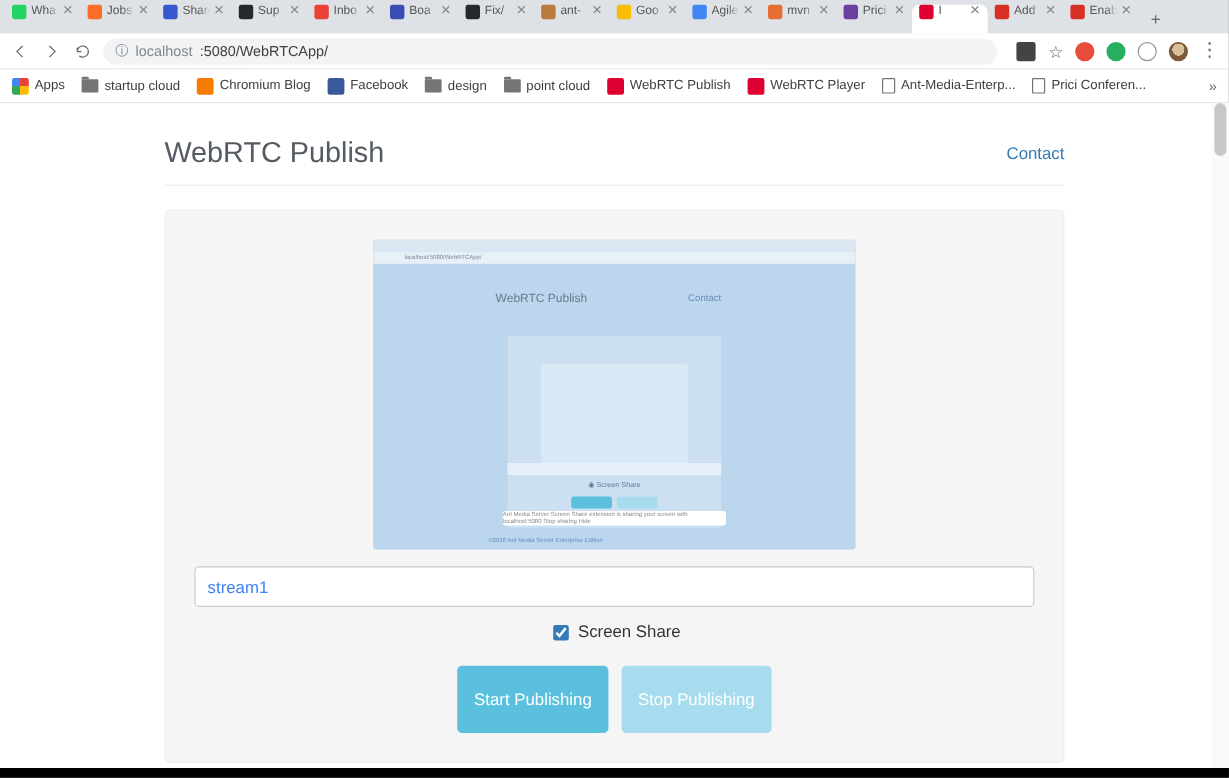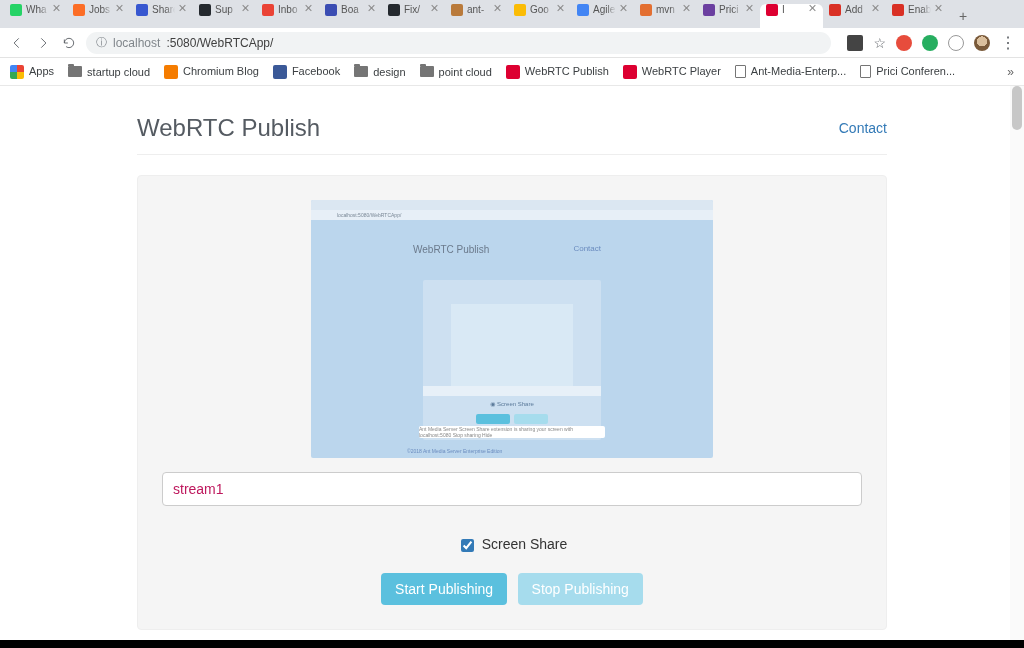--- a/index.html
+++ b/index.html
@@ -71,27 +71,27 @@
   .preview .bar{position:absolute;left:0;top:0;right:0;height:10px;background:#dbe7f2}
   .preview .bar2{position:absolute;left:0;top:10px;right:0;height:10px;background:#e7eff7}
   .preview .addr{position:absolute;left:26px;top:12px;font-size:5px;color:#7a8896}
   .preview .mini-btns{position:absolute;left:50%;transform:translateX(-50%);top:214px;display:flex;gap:4px}
   .preview .mini-btn{width:34px;height:10px;border-radius:2px}
   .preview .toast{position:absolute;left:108px;right:108px;bottom:20px;height:12px;background:#fff;border-radius:2px;font-size:5px;display:flex;align-items:center;justify-content:center;color:#888}
   .preview .share-label{position:absolute;left:50%;transform:translateX(-50%);top:200px;font-size:6px;color:#5b7a9a}
   .preview .footer{position:absolute;left:96px;bottom:4px;font-size:5px;color:#6b8cbf}
   .preview .input{position:absolute;left:112px;top:186px;width:178px;height:10px;background:#e7f0f8}
 
-  .stream-input{width:100%;height:34px;border:1px solid var(--input-border);border-radius:4px;padding:12px 10px;font-size:14px;color:#be185d;outline:none;margin-bottom:30px;background:#fff}
+  .stream-input{width:100%;height:34px;border:1px solid var(--input-border);border-radius:4px;padding:12px 10px;font-size:14px;color:#3b82f6;outline:none;margin-bottom:12px;background:#fff}
 
   .ss-row{text-align:center;font-size:14px;color:#333;margin-bottom:18px}
   .ss-row input{vertical-align:middle;margin-right:4px;accent-color:#337ab7}
 
   .btn-row{text-align:center}
-  .btn{display:inline-block;border:none;border-radius:4px;padding:8px 14px;font-size:14px;color:#fff;cursor:pointer;margin:0 3px}
+  .btn{display:inline-block;border:none;border-radius:4px;padding:20px 14px;font-size:14px;color:#fff;cursor:pointer;margin:0 3px}
   .btn.start{background:var(--btn-blue)}
   .btn.stop{background:var(--btn-blue-disabled)}
 
   .scrollbar{position:absolute;right:0;top:86px;bottom:0;width:14px;background:#fafafa}
   .scrollbar .thumb{position:absolute;left:2px;right:2px;top:0;height:44px;background:#c7c7c7;border-radius:5px}
 </style>
 </head>
 <body>
 
 <div class="viewport">

